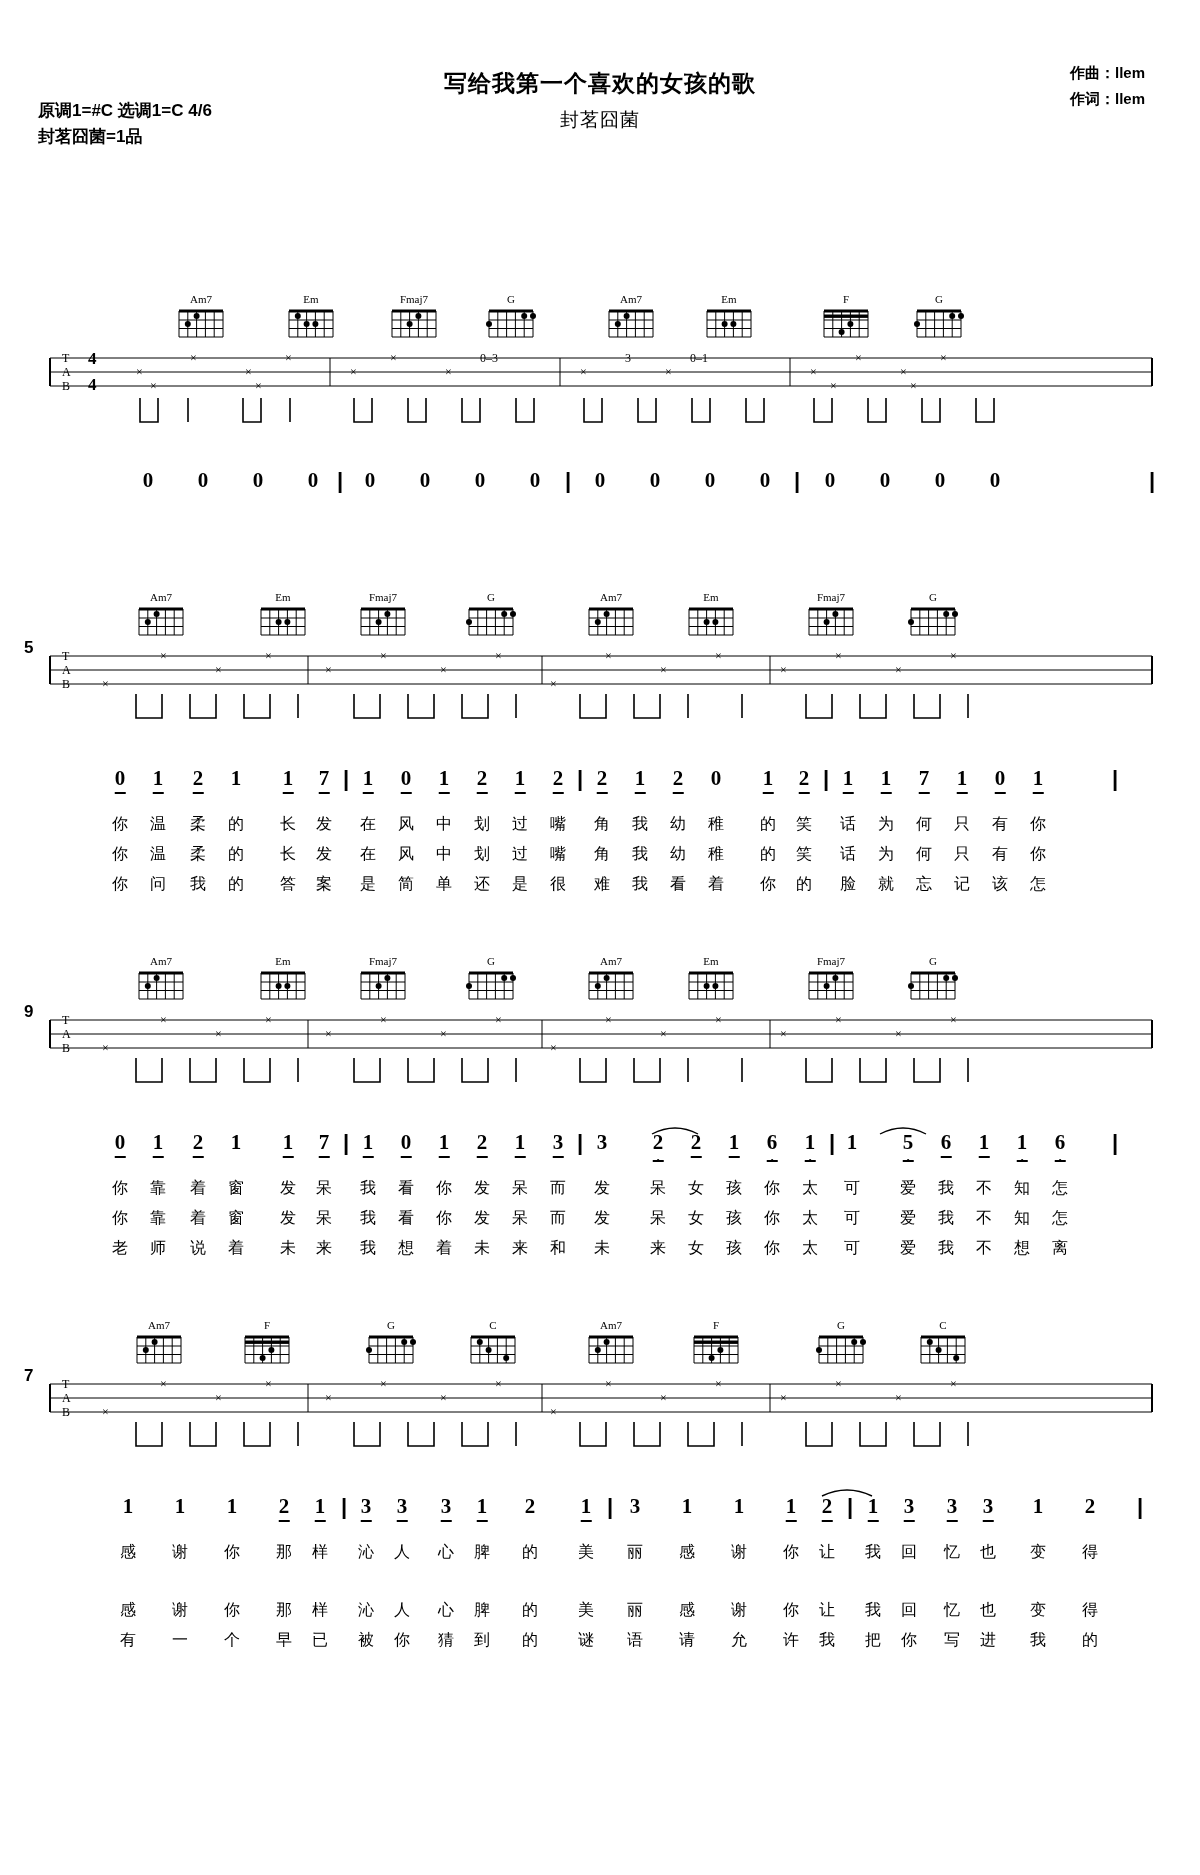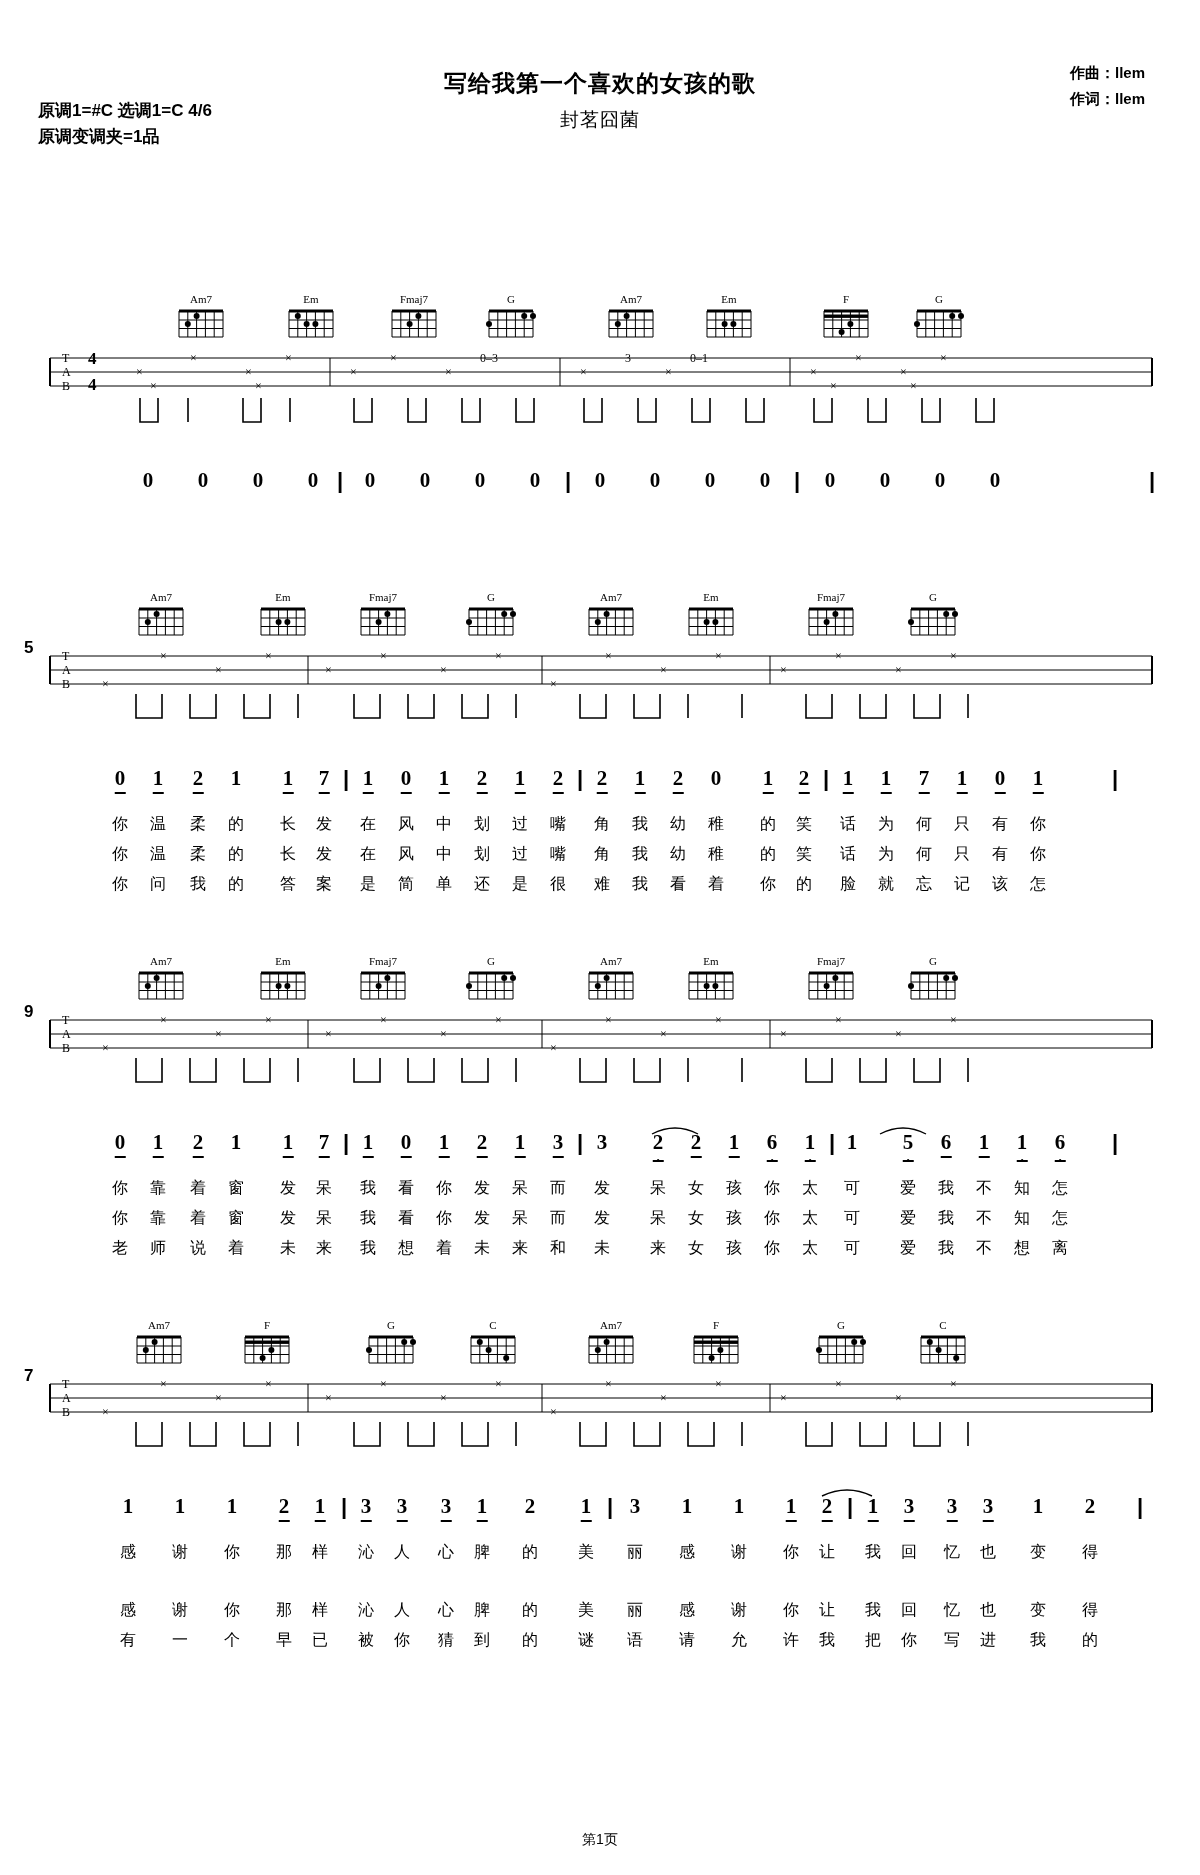--- a/index.html
+++ b/index.html
@@ -81,21 +81,21 @@
   }
 </style>
 </head>
 <body>
 
 <div class="page">
 
   <div class="header">
     <div class="key-info">
       <div>原调1=#C 选调1=C 4/6</div>
-      <div>原调变调夹=1品</div>
+      <div>封茗囧菌=1品</div>
     </div>
     <div class="title-block">
       <div class="song-title">写给我第一个喜欢的女孩的歌</div>
       <div class="artist">封茗囧菌</div>
     </div>
     <div class="composer-block">
       <div>作曲：llem</div>
       <div>作词：llem</div>
     </div>
   </div>
@@ -1258,15 +1258,14 @@
       <span class="lyric" style="left:787px;">我</span>
       <span class="lyric" style="left:833px;">把</span>
       <span class="lyric" style="left:869px;">你</span>
       <span class="lyric" style="left:912px;">写</span>
       <span class="lyric" style="left:948px;">进</span>
       <span class="lyric" style="left:998px;">我</span>
       <span class="lyric" style="left:1050px;">的</span>
     </div>
   </div>
 
-  <div class="footer">第1页</div>
 
 </div>
 
 </body></html>

